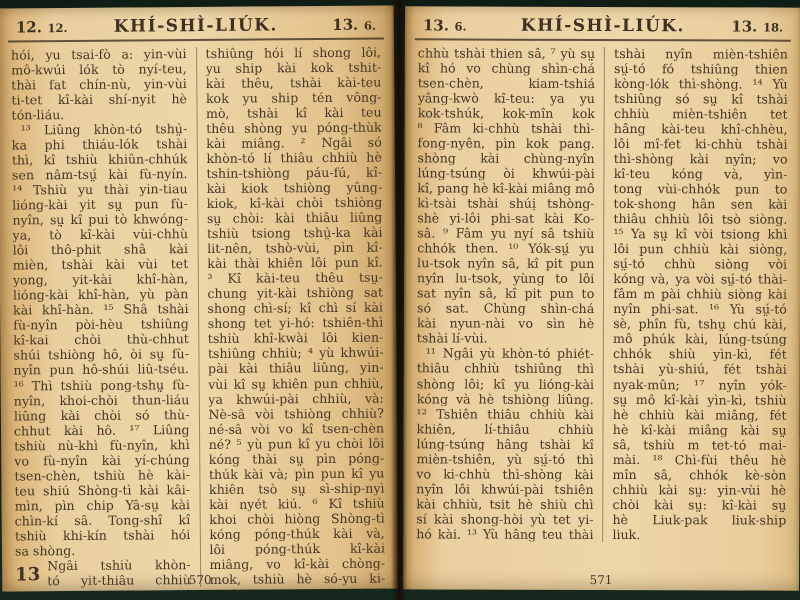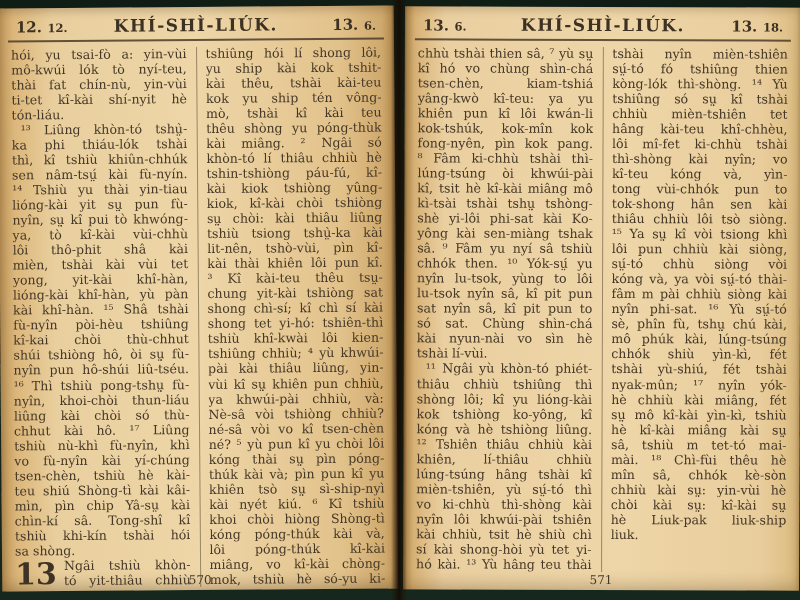--- a/index.html
+++ b/index.html
@@ -24,21 +24,21 @@
   .ptitle{flex:1;text-align:center;font-size:17px;letter-spacing:1.5px;}
   .hrule{height:1.5px;background:#4a3b29;margin:4px 10px 5px 10px;opacity:.85;}
   .cols{display:flex;padding:0 13px;position:relative;}
   .col{flex:1;font-size:12.6px;line-height:15.05px;color:#463827;}
   .col.c1{padding-right:9px;}
   .col.c2{padding-left:9px;}
   .coldiv{width:1px;background:rgba(70,54,34,.5);margin-top:1px;}
   .ln{text-align:justify;text-align-last:justify;overflow:hidden;white-space:nowrap;}
   .ln.e{text-align-last:left;}
   .ln.i{text-indent:9px;}
-  .chapnum{float:left;font-weight:bold;font-size:30px;line-height:29px;margin:1px 7px 0 0;color:#3f3325;}
+  .chapnum{float:left;font-weight:bold;font-size:18px;line-height:29px;margin:1px 7px 0 0;color:#3f3325;}
   .pnum{position:absolute;bottom:3px;left:0;right:0;text-align:center;font-size:12px;color:#463827;}
 </style>
 </head>
 <body>
 
 <div class="book">
 
   <div class="page left">
     <div class="pheader">
       <div class="ref">
@@ -147,41 +147,39 @@
         <span class="rb">18.</span>
       </div>
     </div>
     <div class="hrule"></div>
     <div class="cols">
       <div class="col c1">
           <div class="ln">chhù tshài thien sâ, ⁷ yù sṳ̣</div>
           <div class="ln">kî hó vo chùng shìn-chá</div>
           <div class="ln">tsen-chèn, kiam-tshiá</div>
           <div class="ln">yâng-kwò kî-teu: ya yu</div>
-          <div class="ln">khiên pun kî lôi kwán-li</div>
           <div class="ln">kok-tshúk, kok-mîn kok</div>
+          <div class="ln">⁸ Fâm ki-chhù tshài thì-</div>
           <div class="ln">fong-nyên, pìn kok pang.</div>
-          <div class="ln">⁸ Fâm ki-chhù tshài thì-</div>
+          <div class="ln">shòng kài chùng-nyîn</div>
           <div class="ln">lúng-tsúng òi khwúi-pài</div>
-          <div class="ln">kî, tsit hè kî-kài miâng mô</div>
-          <div class="ln">kì-tsài tshài tshṳ̣ tshòng-</div>
+          <div class="ln">kî, pang hè kî-kài miâng mô</div>
+          <div class="ln">kì-tsài tshài shúị tshòng-</div>
           <div class="ln">shè yi-lôi phi-sat kài Ko-</div>
-          <div class="ln">yông kài sen-miàng tshak</div>
           <div class="ln">sâ. ⁹ Fâm yu nyí sâ tshiù</div>
           <div class="ln">chhók then. ¹⁰ Yók-sṳ́ yu</div>
+          <div class="ln">lu-tsok nyîn sâ, kî pit pun</div>
           <div class="ln">nyîn lu-tsok, yùng to lôi</div>
-          <div class="ln">lu-tsok nyîn sâ, kî pit pun</div>
           <div class="ln">sat nyîn sâ, kî pit pun to</div>
           <div class="ln">só sat. Chùng shìn-chá</div>
           <div class="ln">kài nyun-nài vo sìn hè</div>
           <div class="ln e">tshài lí-vùi.</div>
           <div class="ln i">¹¹ Ngâi yù khòn-tó phiét-</div>
           <div class="ln">thiâu chhiù tshiûng thì</div>
           <div class="ln">shòng lôi; kî yu lióng-kài</div>
-          <div class="ln">kok tshiòng ko-yông, kî</div>
           <div class="ln">kóng và hè tshiòng liûng.</div>
           <div class="ln">¹² Tshiên thiâu chhiù kài</div>
           <div class="ln">khiên,  lí-thiâu  chhiù</div>
           <div class="ln">lúng-tsúng hâng tshài kî</div>
           <div class="ln">mièn-tshiên, yù sṳ́-tó thì</div>
           <div class="ln">vo ki-chhù thì-shòng kài</div>
           <div class="ln">nyîn lôi khwúi-pài tshiên</div>
           <div class="ln">kài chhiù, tsit hè shiù chì</div>
           <div class="ln">sí kài shong-hòi yù tet yi-</div>
           <div class="ln">hó kài. ¹³ Yù hâng teu thài</div>
@@ -204,22 +202,22 @@
           <div class="ln">lôi pun chhiù kài siòng,</div>
           <div class="ln">sṳ́-tó chhù siòng vòi</div>
           <div class="ln">kóng và, ya vòi sṳ́-tó thài-</div>
           <div class="ln">fâm m pài chhiù siòng kài</div>
           <div class="ln">nyîn phi-sat. ¹⁶ Yù sṳ́-tó</div>
           <div class="ln">sè, phîn fù, tshṳ̣ chú kài,</div>
           <div class="ln">mô phúk kài, lúng-tsúng</div>
           <div class="ln">chhók shiù yìn-kì, fét</div>
           <div class="ln">tshài yù-shiú, fét tshài</div>
           <div class="ln">nyak-mûn; ¹⁷ nyîn yók-</div>
+          <div class="ln">sṳ̣ mô kî-kài yìn-kì, tshiù</div>
           <div class="ln">hè chhiù kài miâng, fét</div>
-          <div class="ln">sṳ̣ mô kî-kài yìn-kì, tshiù</div>
           <div class="ln">hè kî-kài miâng kài sṳ̣</div>
           <div class="ln">sâ, tshiù m tet-tó mai-</div>
           <div class="ln">mài. ¹⁸ Chì-fùi thêu hè</div>
           <div class="ln">mîn sâ, chhók kè-sòn</div>
           <div class="ln">chhiù kài sṳ̣: yin-vùi hè</div>
           <div class="ln">chòi kài sṳ̣: kî-kài sṳ̣</div>
           <div class="ln">hè Liuk-pak liuk-ship</div>
           <div class="ln e">liuk.</div>
         </div>
     </div>

